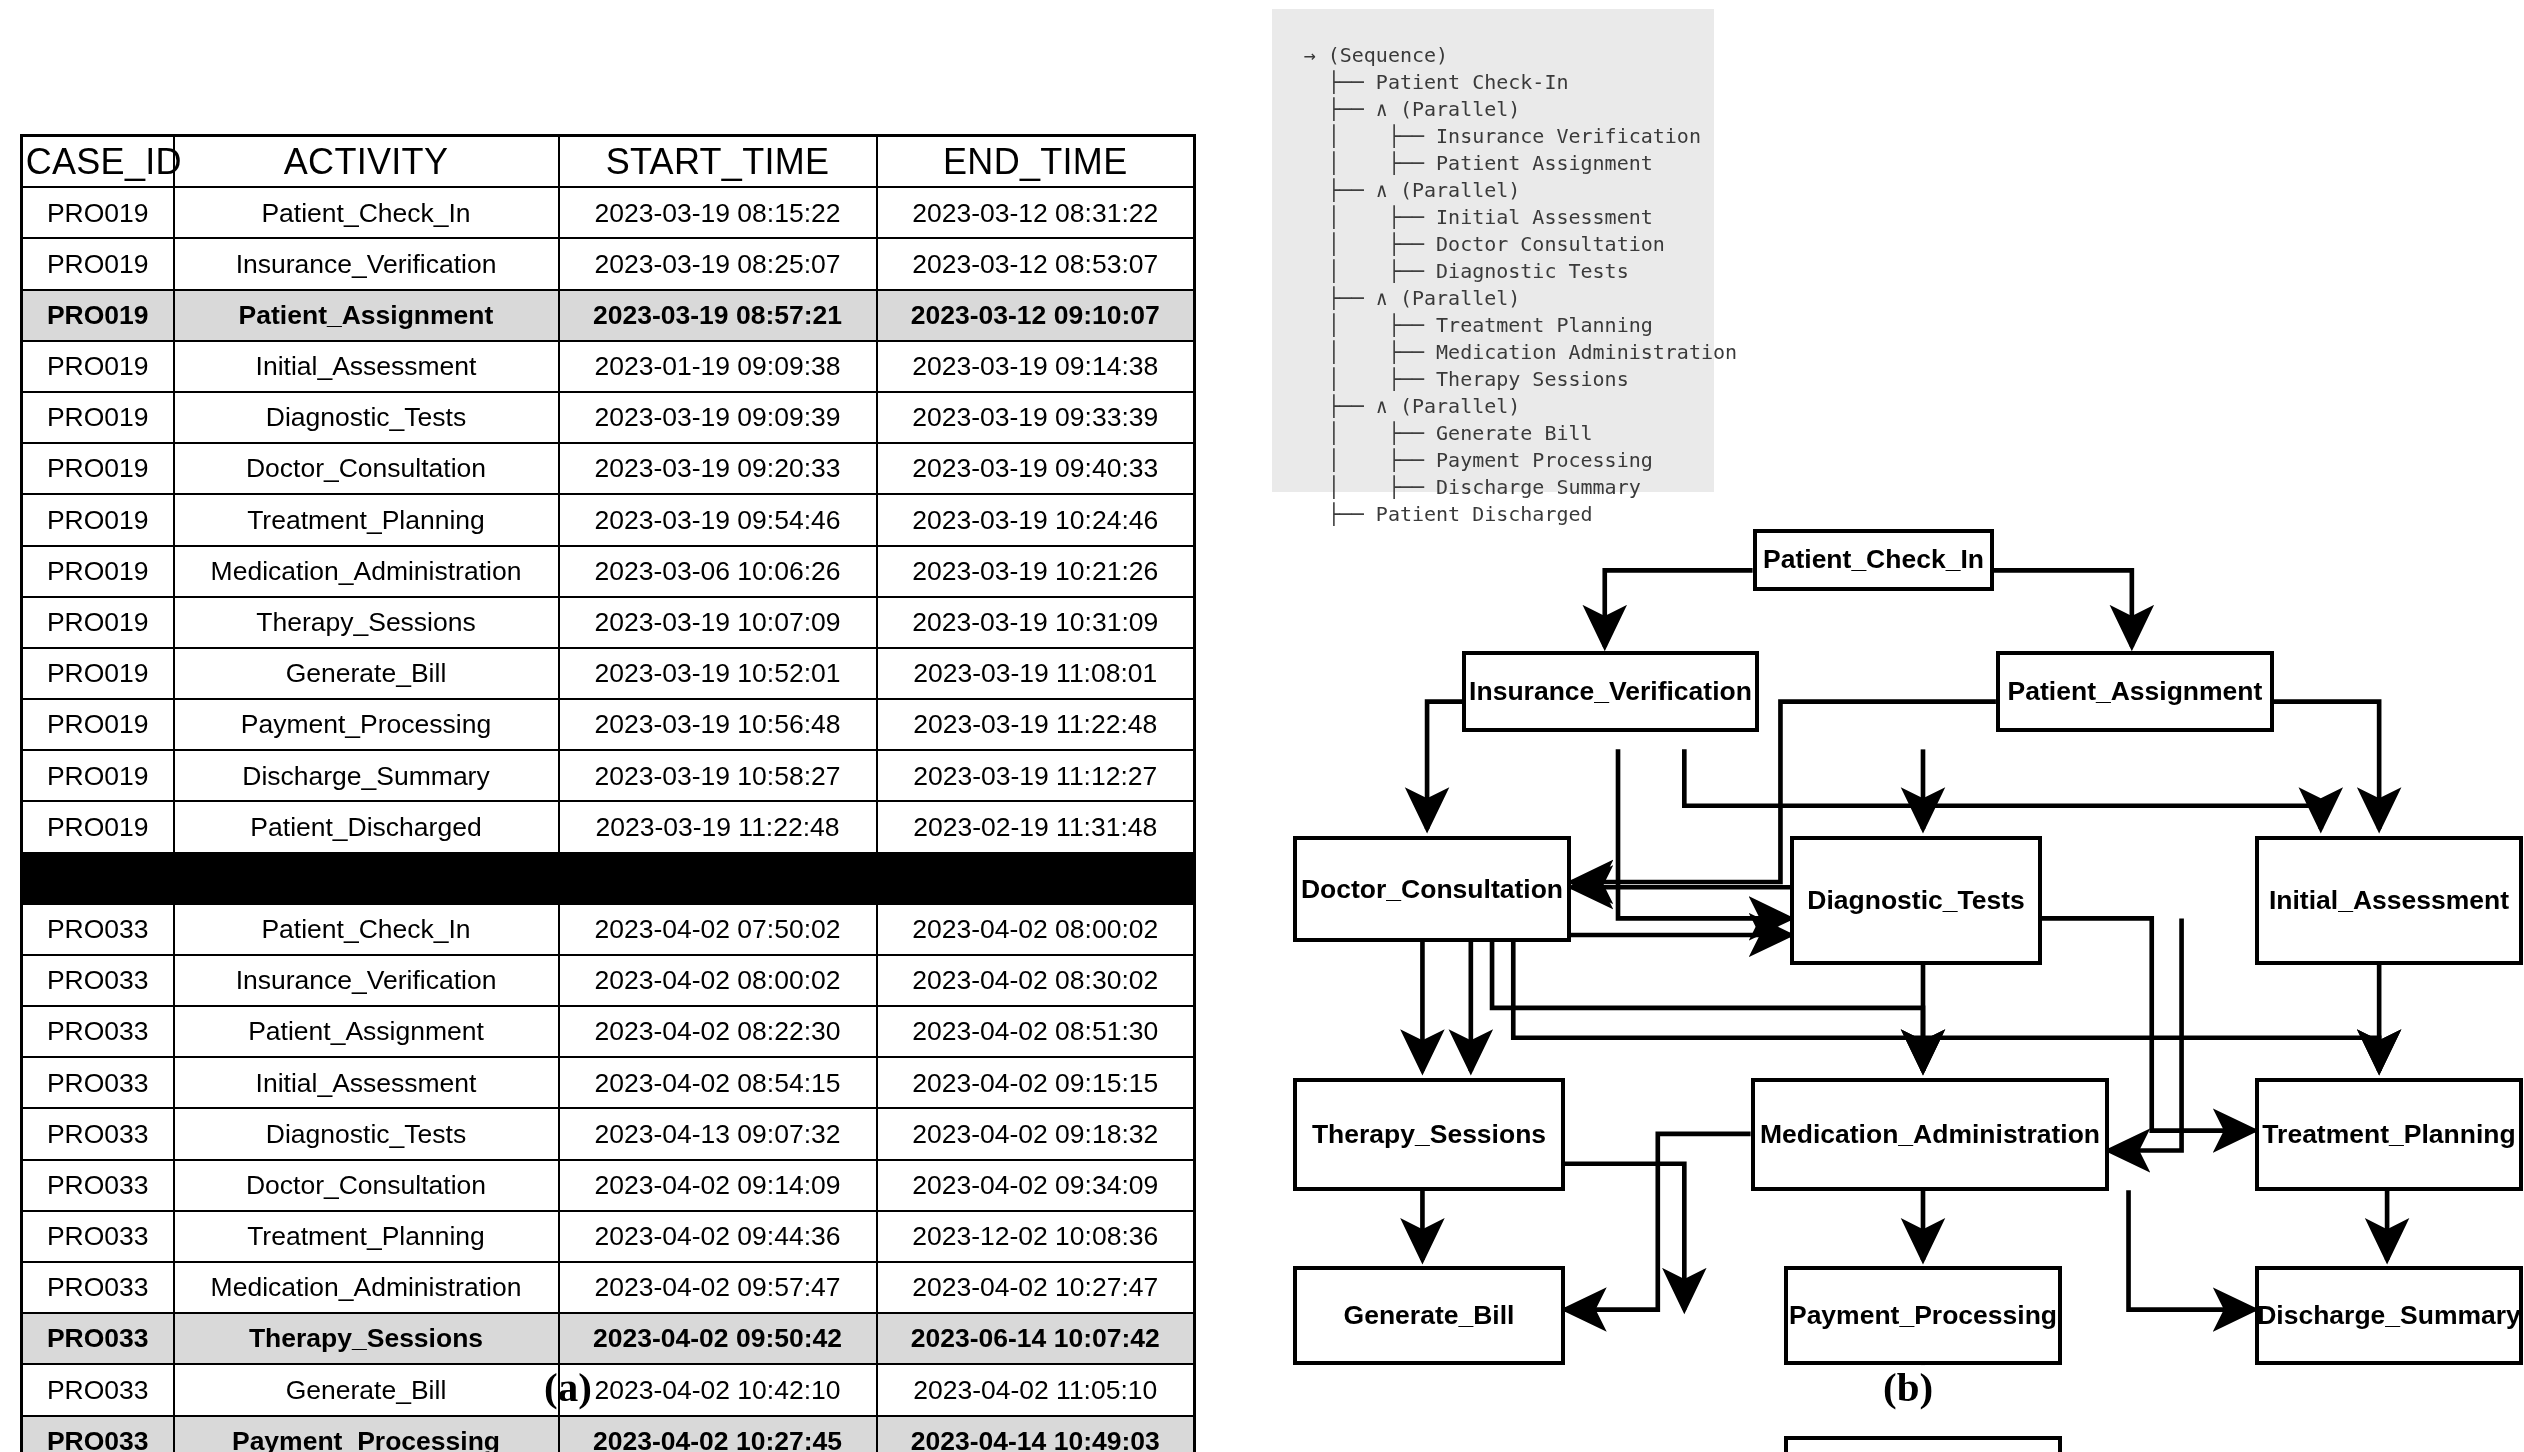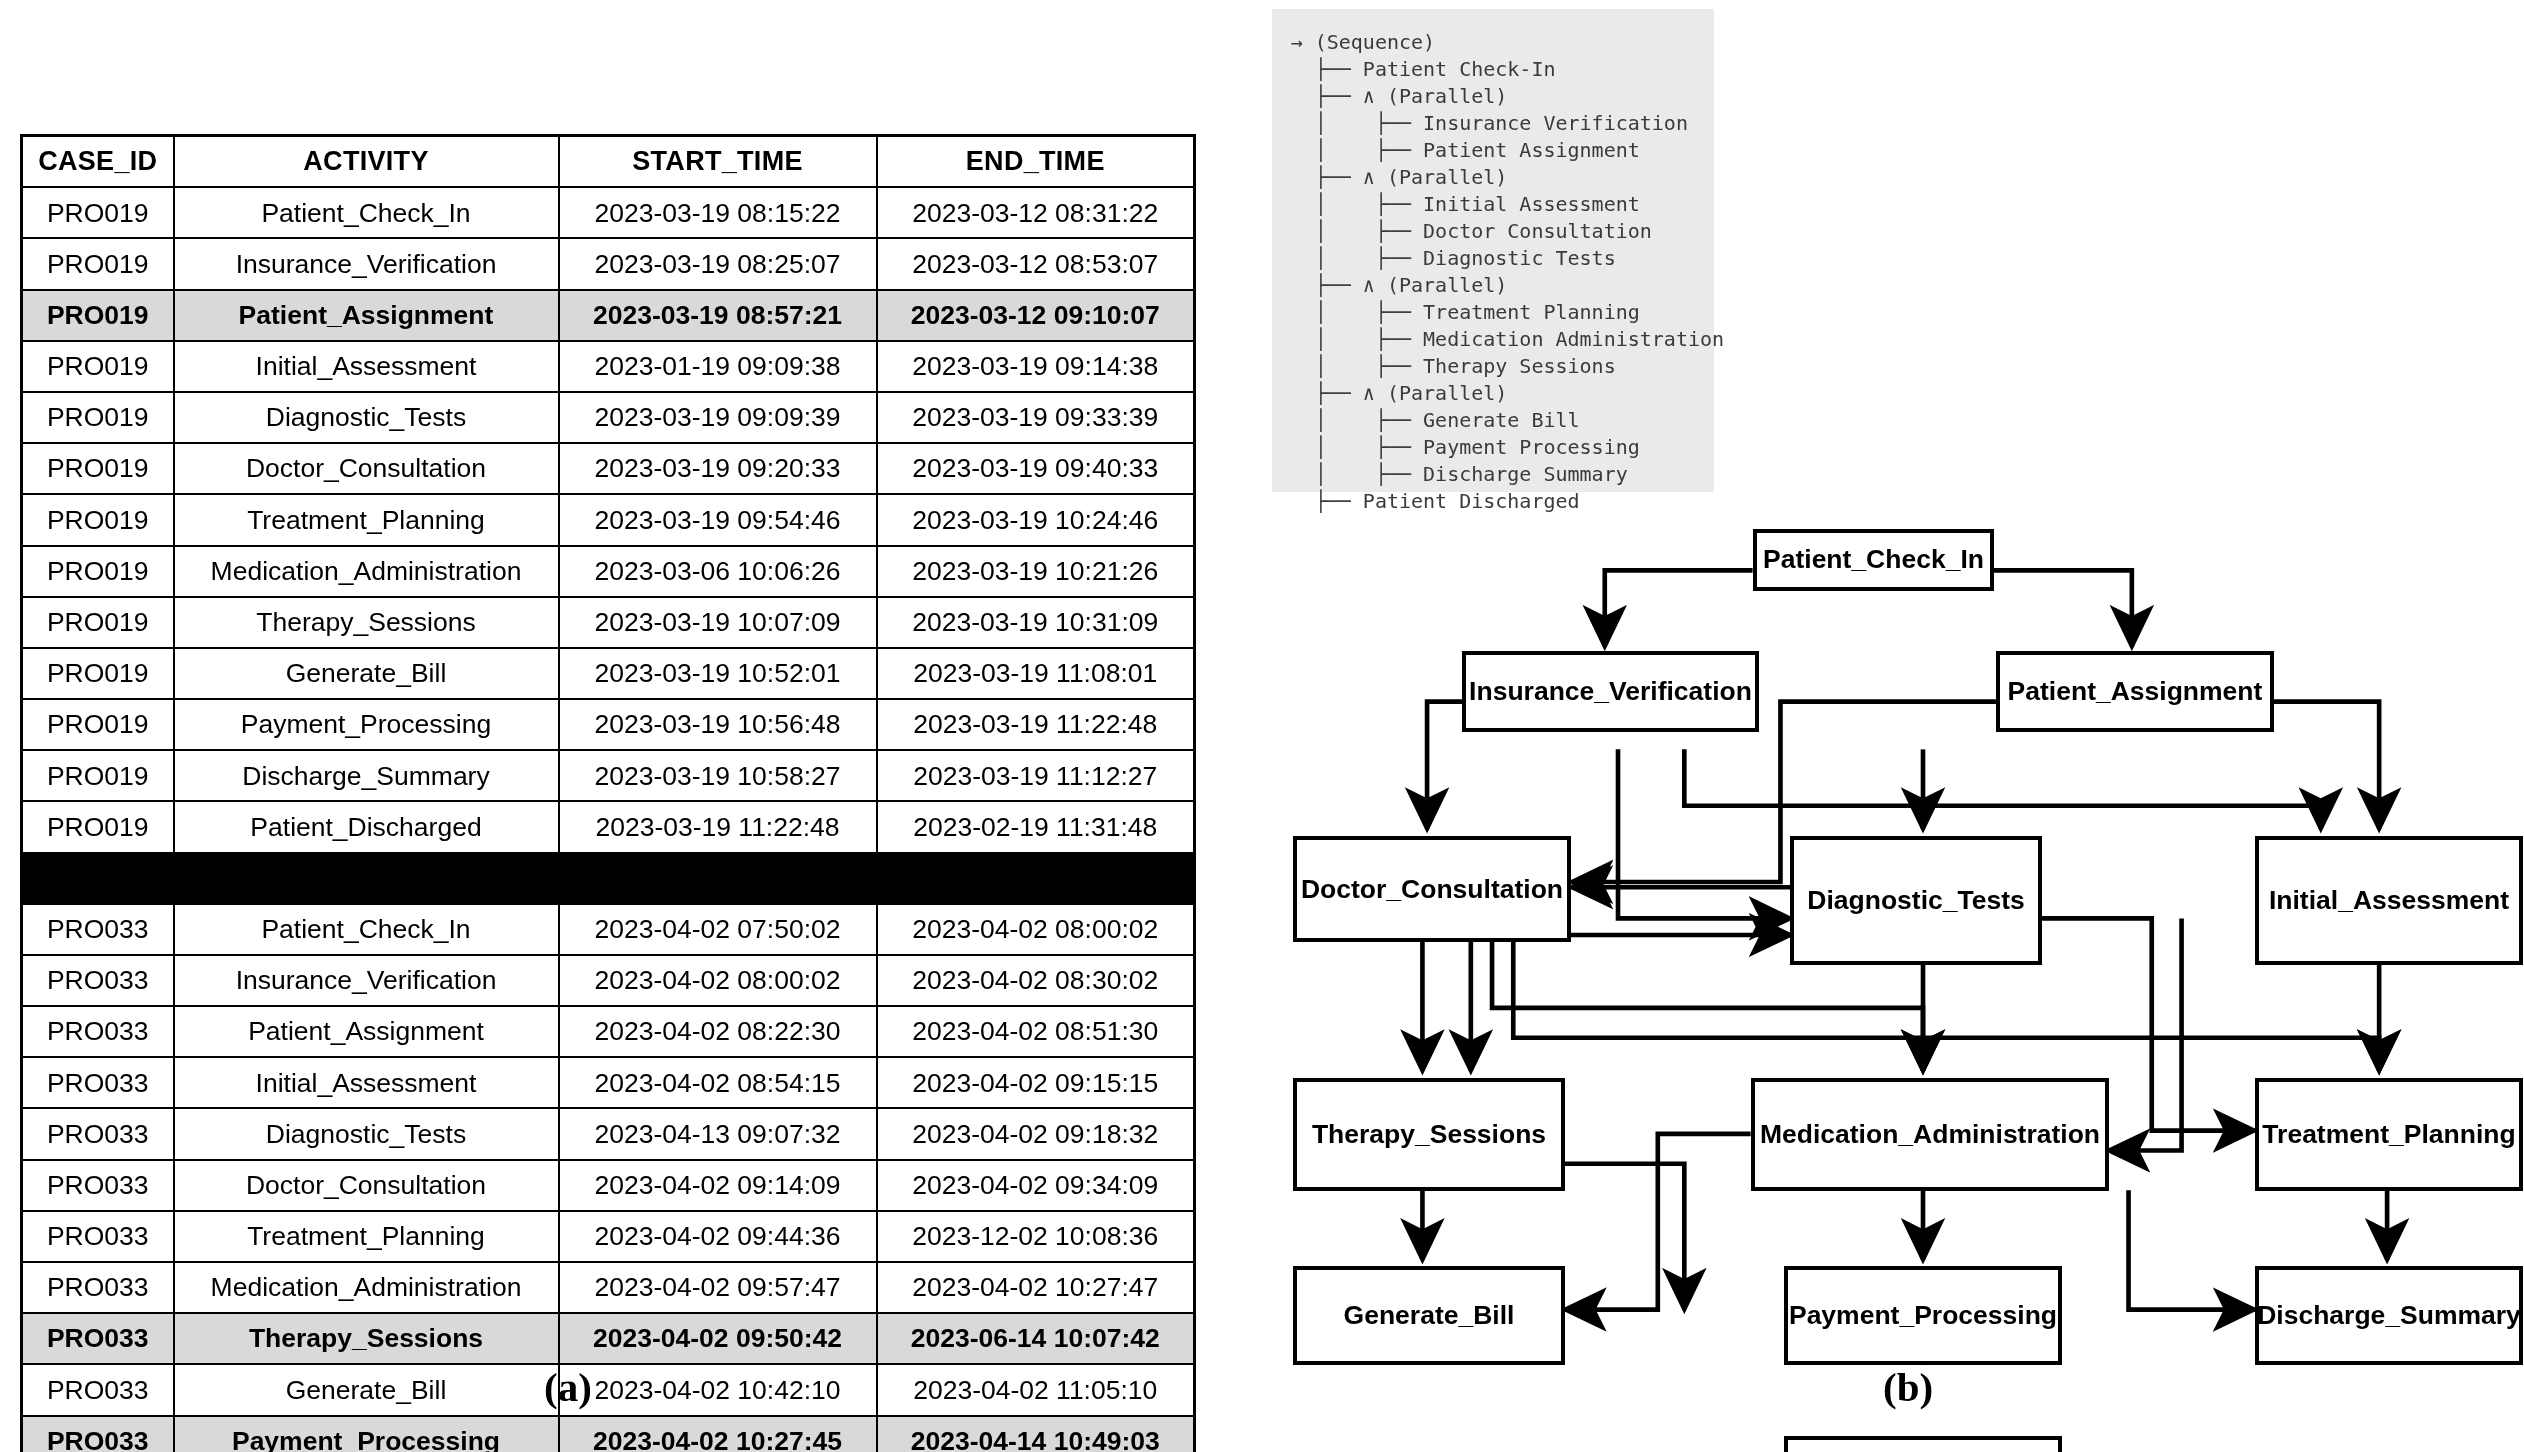--- a/index.html
+++ b/index.html
@@ -12,33 +12,33 @@
   table.eventlog{border-collapse:collapse;table-layout:fixed;width:1174px;
                  border:3.3px solid #000;background:#fff;}
   table.eventlog col.c-case{width:152px;}
   table.eventlog col.c-act{width:385px;}
   table.eventlog col.c-start{width:318px;}
   table.eventlog col.c-end{width:318px;}
   table.eventlog th,table.eventlog td{
         border:2px solid #000;text-align:center;vertical-align:middle;
         font-size:26.5px;line-height:1.0;padding:6.6px 2.7px;height:36px;
         white-space:nowrap;font-family:"Liberation Sans",sans-serif;}
-  table.eventlog th{font-weight:bold;font-size:27px;letter-spacing:0.3px;}
+  table.eventlog th{font-weight:normal;font-size:36px;letter-spacing:0.3px;}
   table.eventlog tr.hl td{background:#d9d9d9;font-weight:bold;}
   table.eventlog tr.sep td{background:#000;height:49px;padding:0;border-left:0;border-right:0;}
 
   .caption{position:absolute;font-family:"Liberation Serif",serif;
            font-weight:bold;font-size:41px;color:#000;}
   #caption-a{left:544px;top:1363px;}
   #caption-b{left:1883px;top:1363px;}
 
   
   #tree-panel{position:absolute;left:1272px;top:8.6px;width:442px;height:483px;
               background:#eaeaea;}
-  #tree-pre{margin:4px;padding:16px 0 0 14.6px;
+  #tree-pre{margin:17px;padding:16px 0 0 14.6px;
             font-family:"DejaVu Sans Mono","Liberation Mono",monospace;
             font-size:20px;line-height:27px;color:#3a3a3a;white-space:pre;}
 
   
   #graph{position:absolute;left:1260px;top:504px;width:1265px;height:862px;}
   #graph svg{position:absolute;left:0;top:0;}
   .gnode{position:absolute;box-sizing:border-box;background:#fff;
          border:4px solid #000;display:flex;align-items:center;justify-content:center;
          font-family:"Liberation Sans",sans-serif;font-weight:bold;font-size:26.5px;
          color:#000;white-space:nowrap;z-index:5;}

